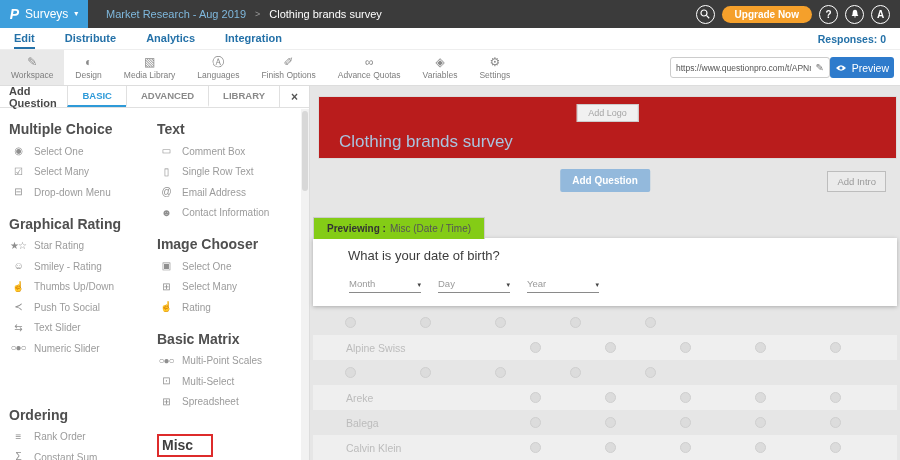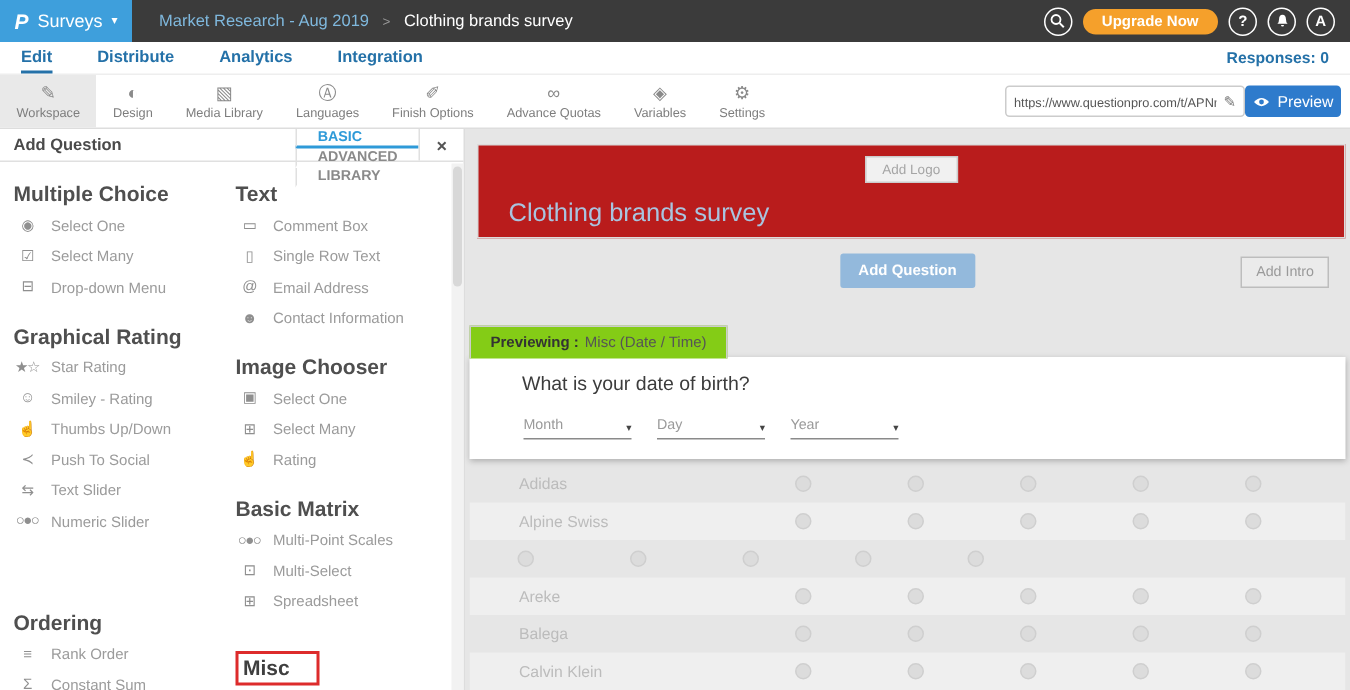--- a/index.html
+++ b/index.html
@@ -213,21 +213,21 @@
         <path d="M1 4 Q6 -1.5 11 4 Q6 9.5 1 4 Z" fill="#fff"></path>
         <circle cx="6" cy="4" r="1.6" fill="#2e7bcc"></circle>
       </svg>
       <span>Preview</span>
     </div>
   </div>
 
   <aside class="panel">
     <div class="panel-header">
       <div class="panel-title">Add Question</div>
-      <div style="display:flex;flex-direction:column;">
+      <div style="display:flex;">
           <div class="ptab active">BASIC</div>
           <div class="ptab">ADVANCED</div>
           <div class="ptab">LIBRARY</div>
         </div>
       <div class="panel-close">×</div>
     </div>
     <div class="panel-cols">
         <div class="pcol pcol1">
           <div class="section sec-multiple-choice">
             <div class="sec-heading">Multiple Choice</div>
@@ -374,21 +374,20 @@
           <div class="dsel">
             <span class="dsel-label">Year</span>
             <span class="dsel-caret">▾</span>
           </div>
         </div>
     </div>
 
     <div class="matrix">
       <div>
           <div class="m-row">
-            <div class="m-label">Adidas</div>
             <div class="m-cell">
               <div class="m-radio"></div>
             </div>
             <div class="m-cell">
               <div class="m-radio"></div>
             </div>
             <div class="m-cell">
               <div class="m-radio"></div>
             </div>
             <div class="m-cell">

